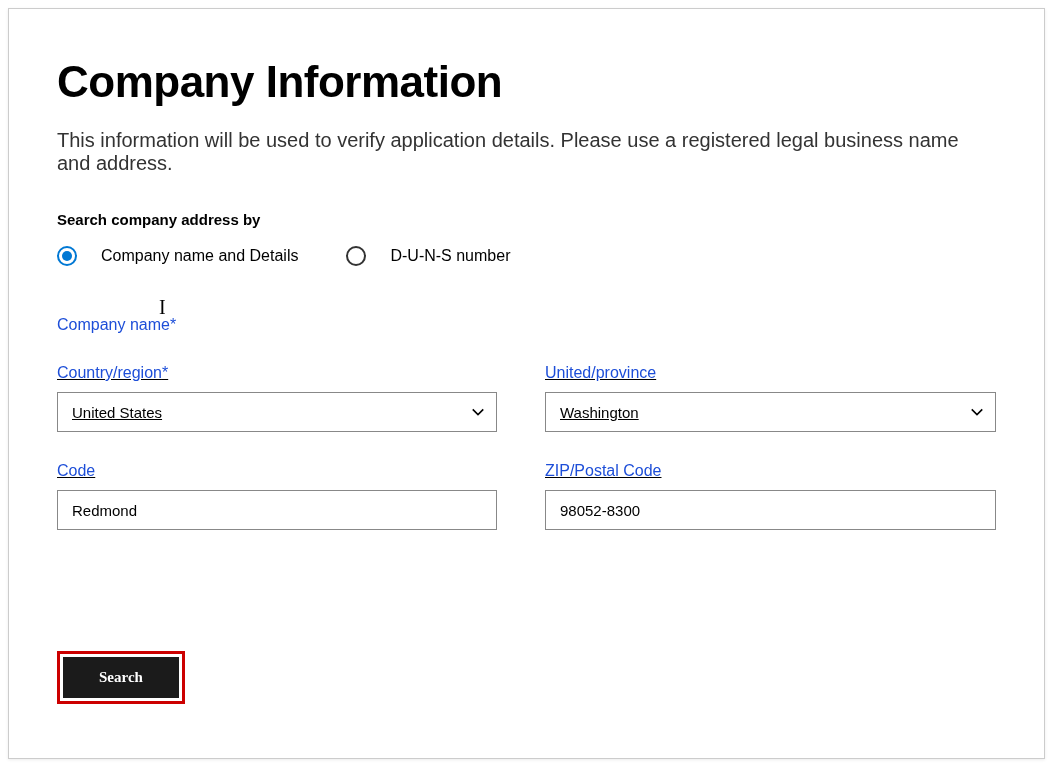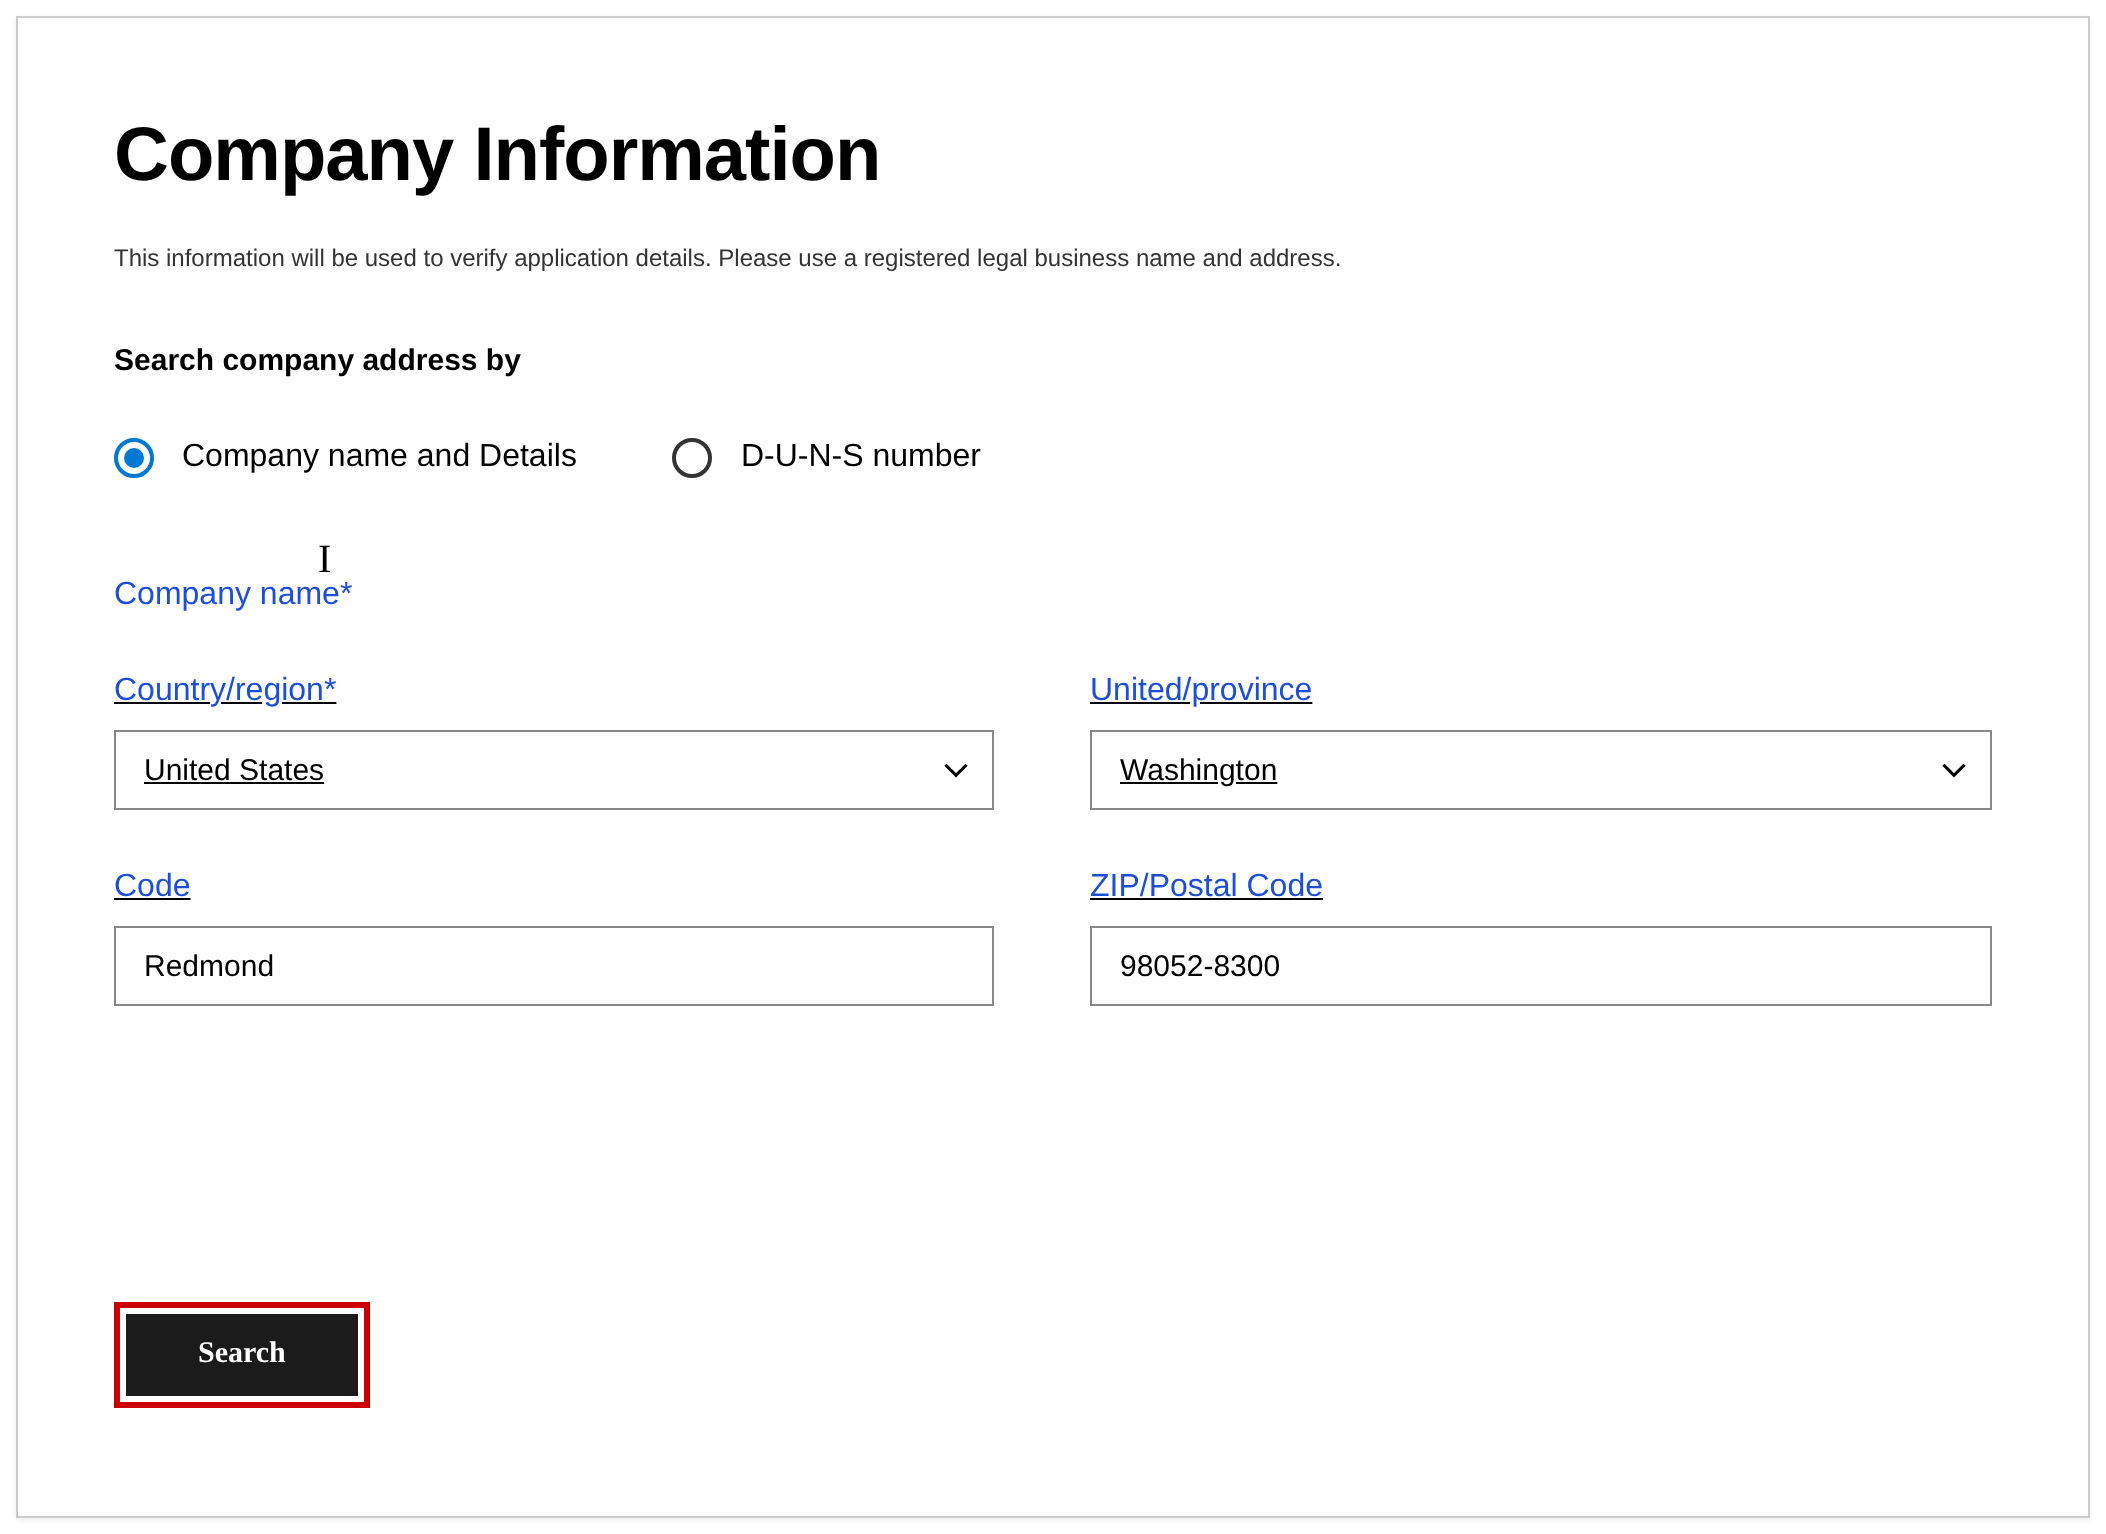--- a/index.html
+++ b/index.html
@@ -15,47 +15,46 @@
     }
     .page-container {
       border: 1px solid #ccc;
       padding: 48px 48px 48px 48px;
       width: 1037px;
       height: 751px;
       position: relative;
       box-shadow: 0 1px 3px rgba(0,0,0,0.08);
     }
     h1 {
-      font-size: 38px;
+      font-size: 44px;
       font-weight: 700;
       margin-bottom: 22px;
       letter-spacing: -0.5px;
     }
     .description {
-      font-size: 12px;
+      font-size: 20px;
       color: #333;
       margin-bottom: 36px;
     }
     .section-label {
       font-size: 15px;
       font-weight: 600;
       margin-bottom: 18px;
     }
     .radio-group {
       display: flex;
       gap: 48px;
       margin-bottom: 50px;
     }
     .radio-option {
       display: flex;
       align-items: center;
-      gap: 14px;
+      gap: 24px;
       cursor: pointer;
       font-size: 16px;
-      margin-top: 12px;
     }
     .radio-circle {
       width: 20px;
       height: 20px;
       border-radius: 50%;
       border: 2px solid #333;
       display: flex;
       align-items: center;
       justify-content: center;
       flex-shrink: 0;

